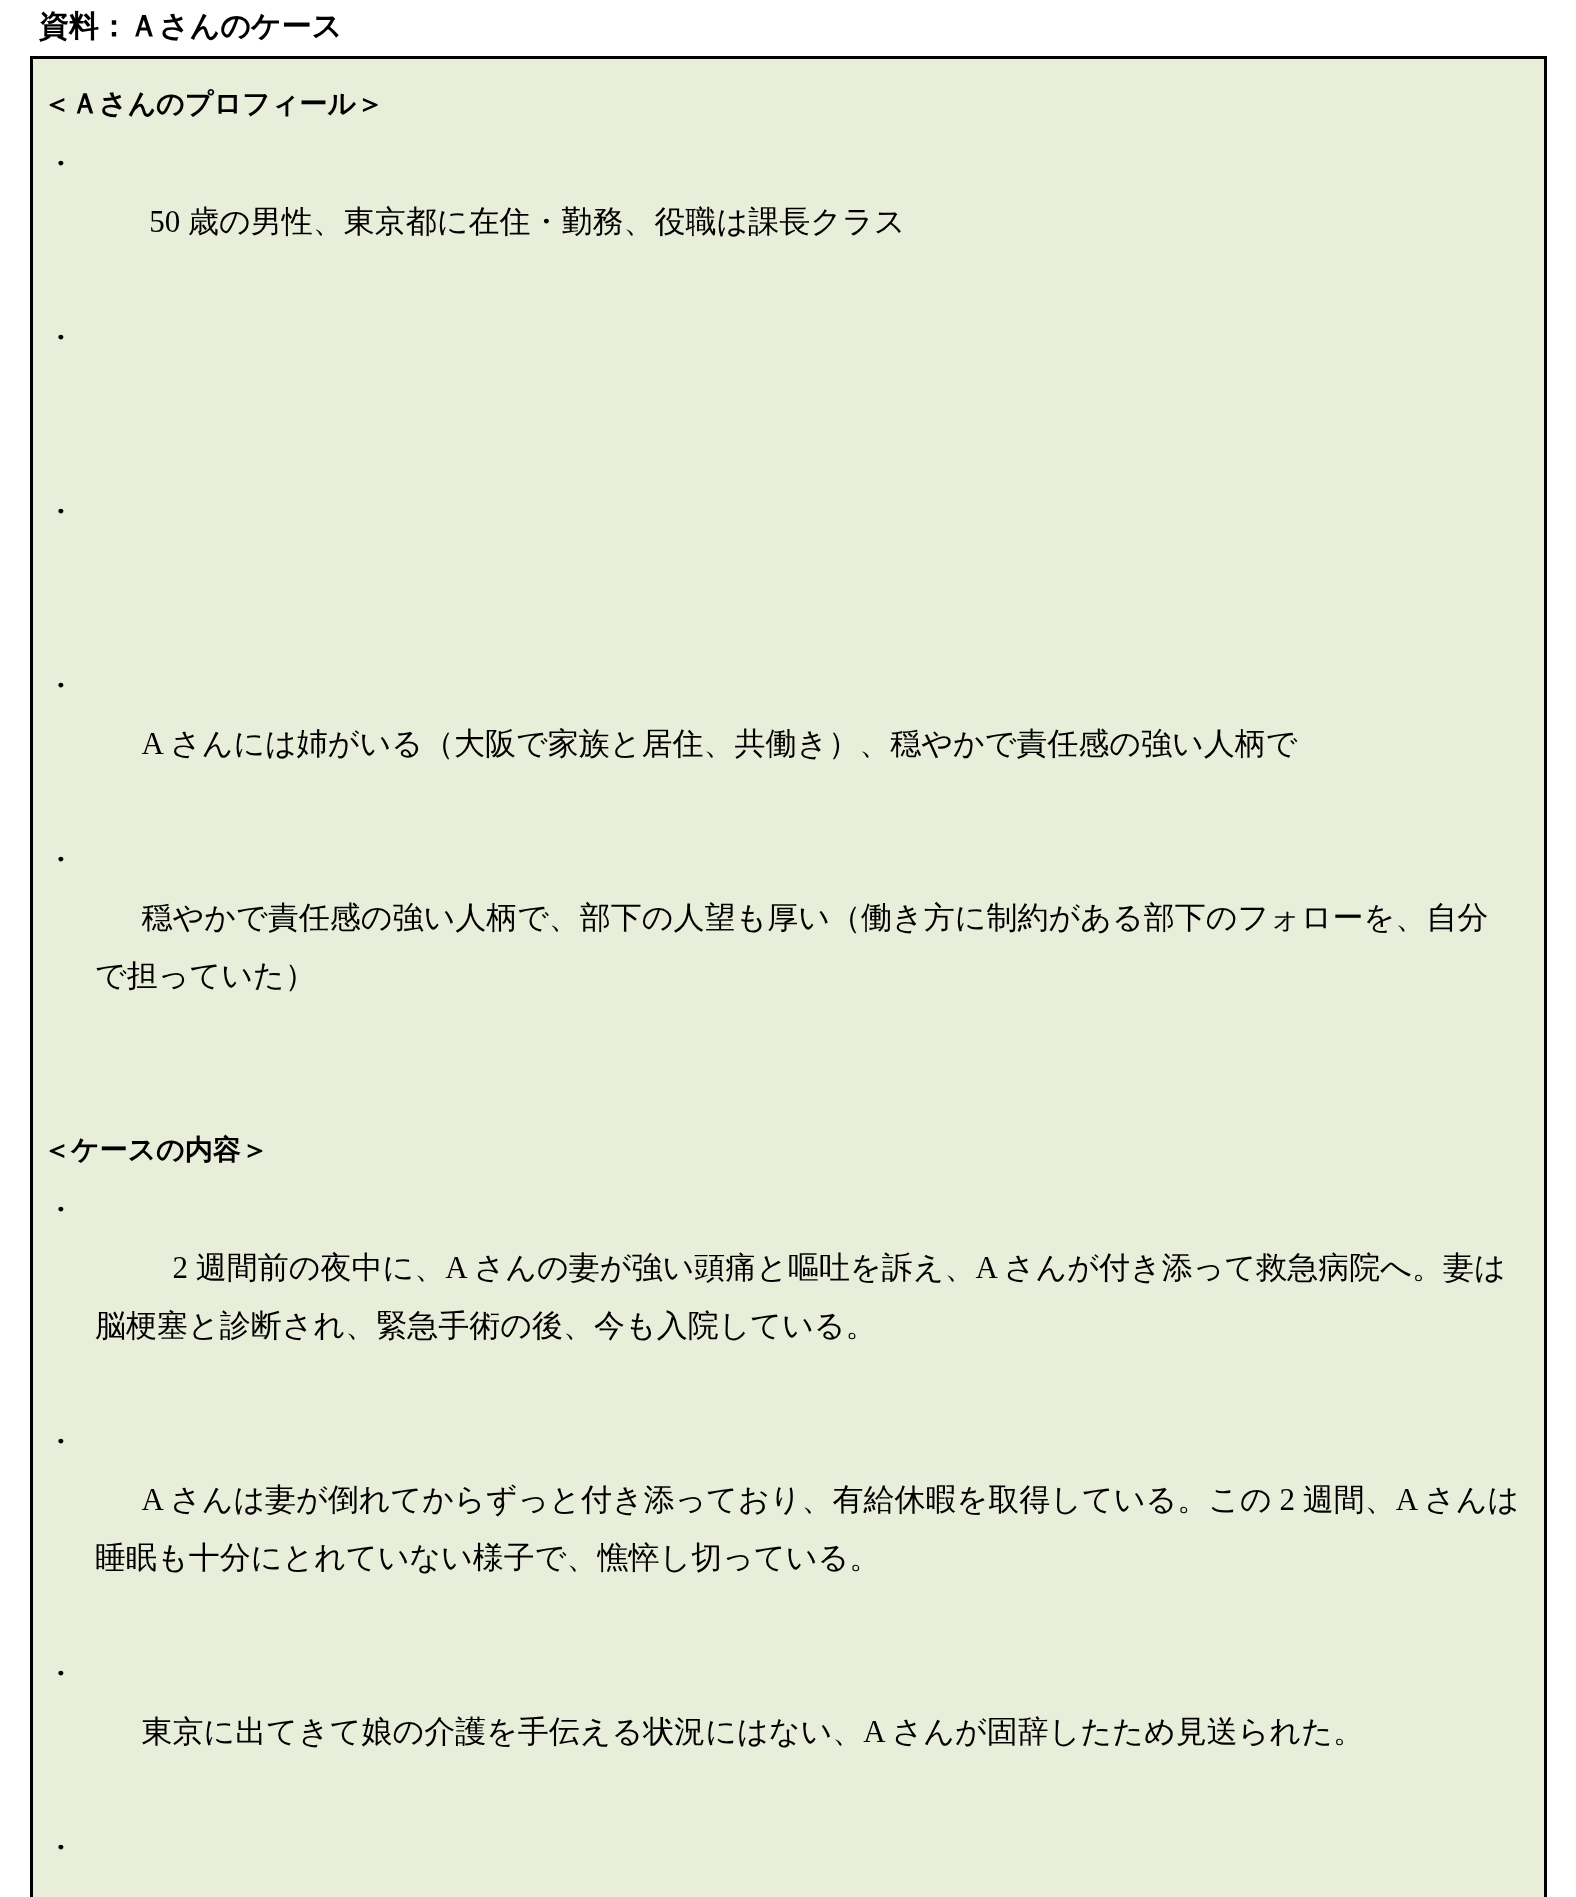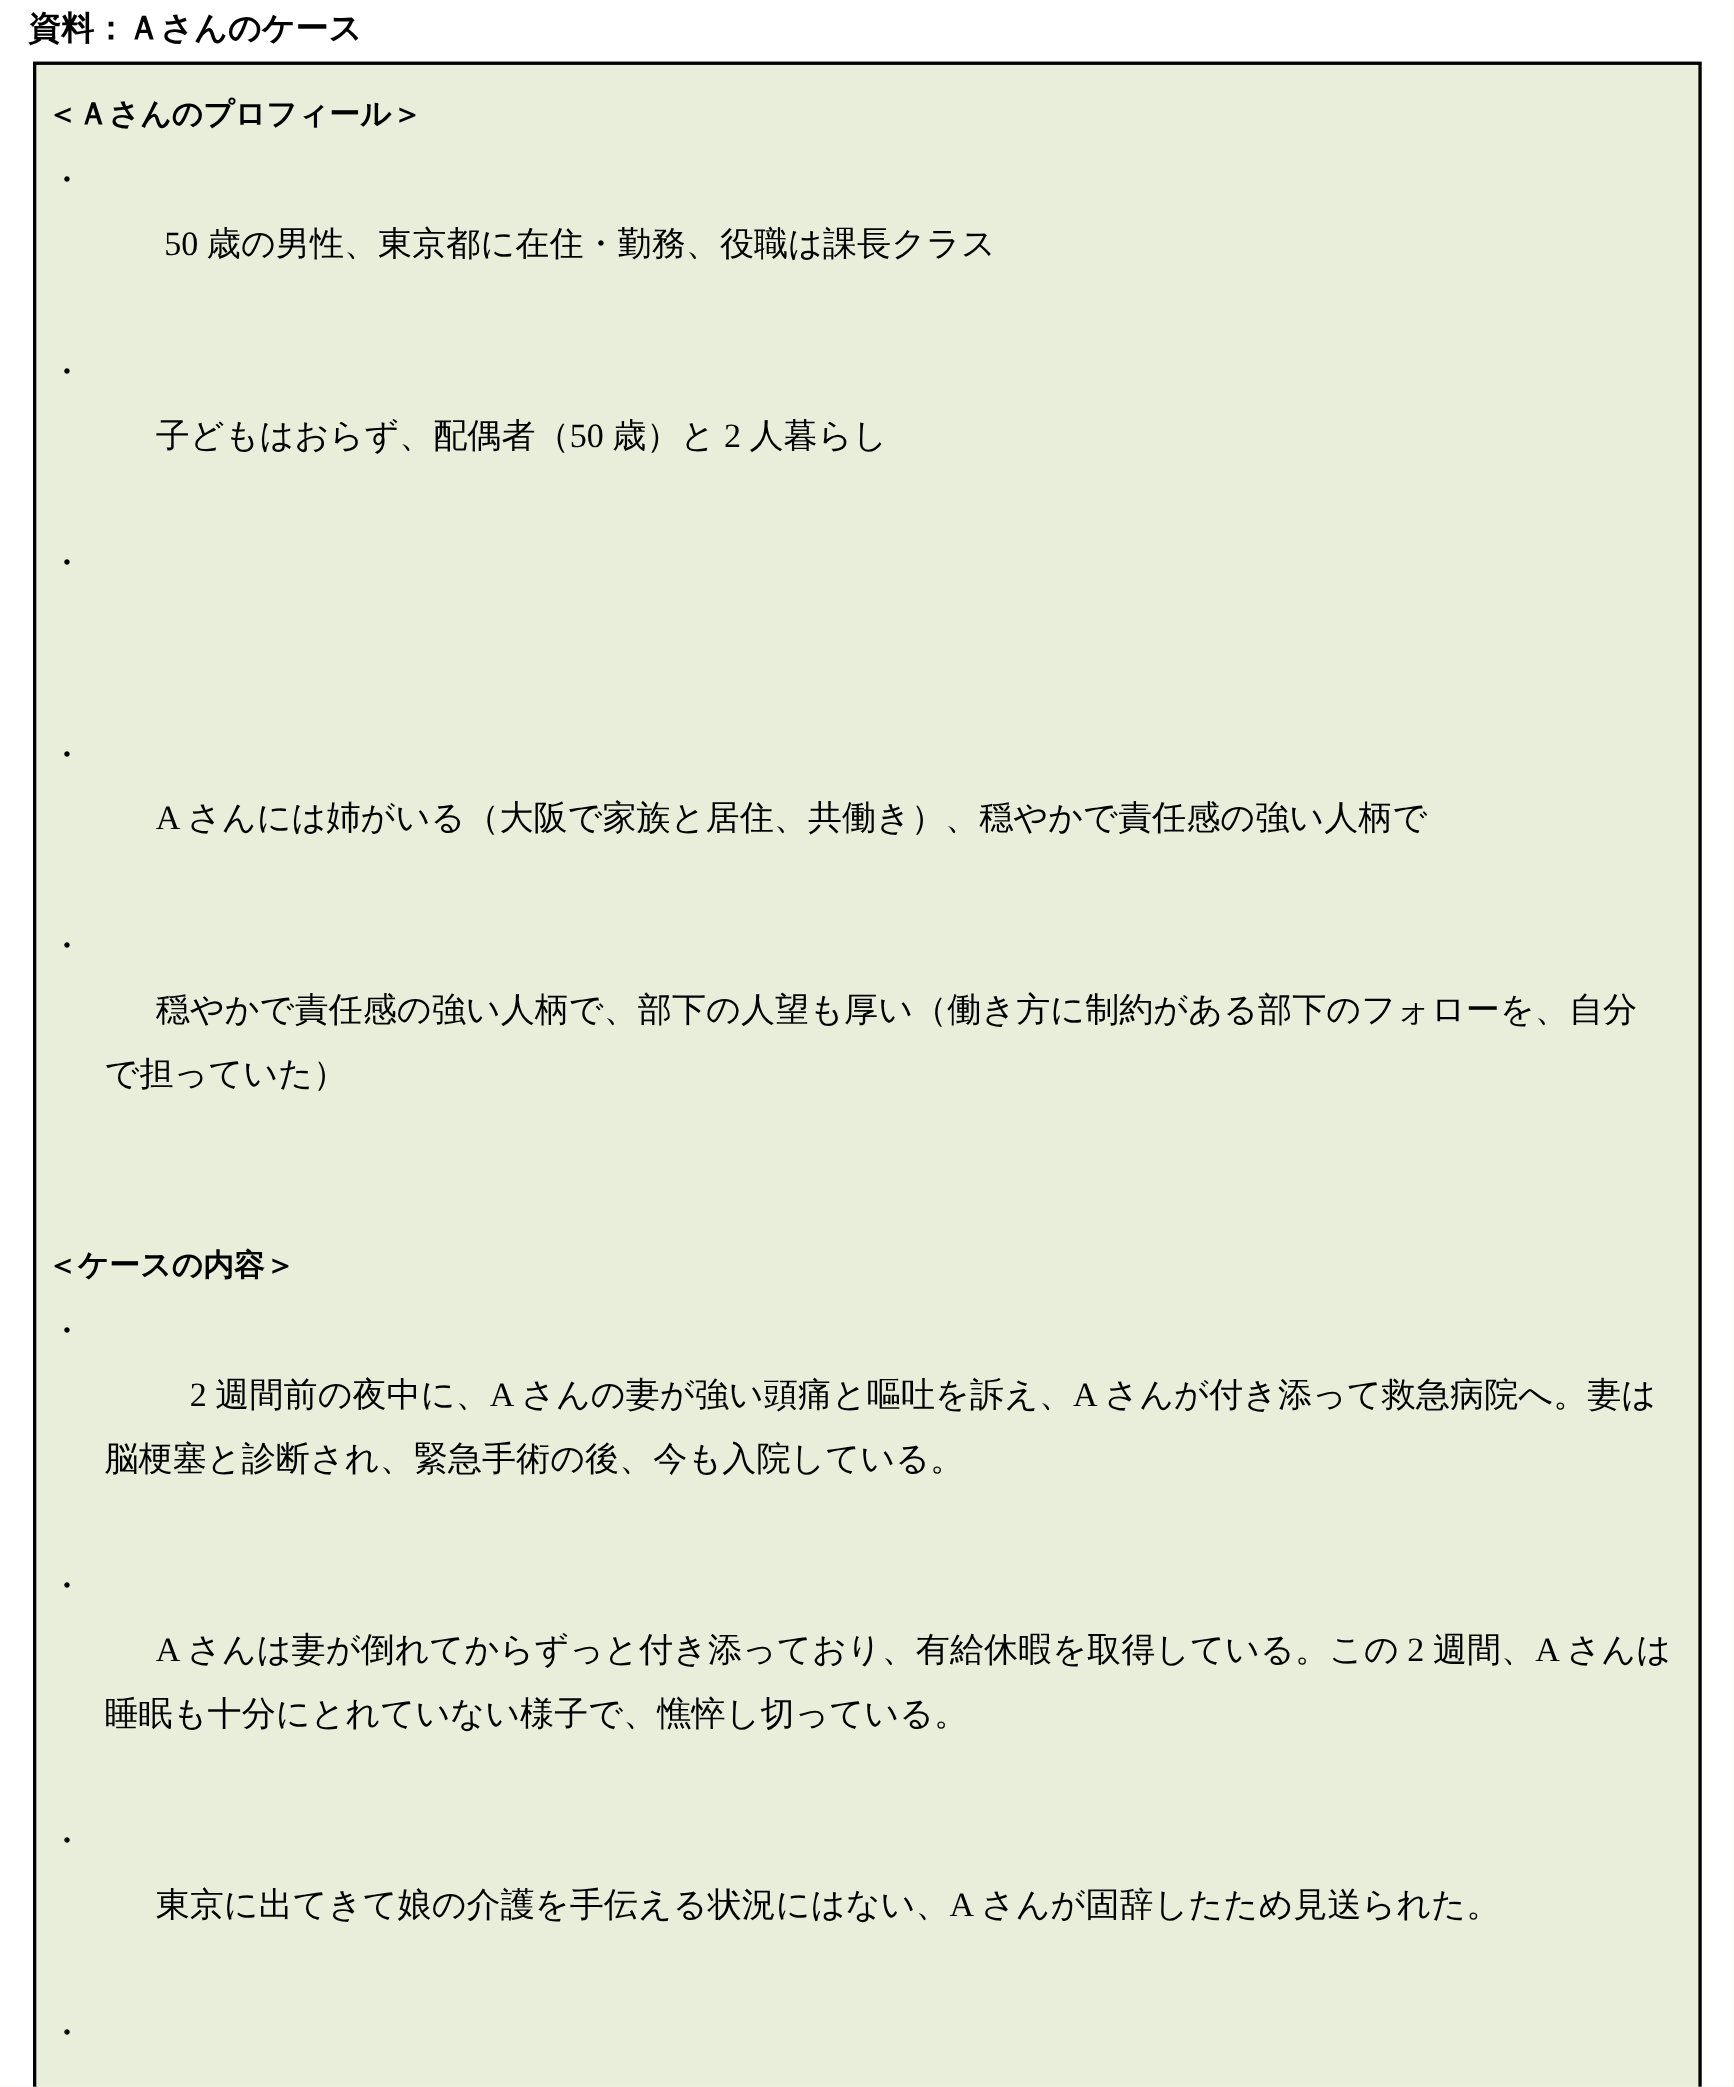--- a/index.html
+++ b/index.html
@@ -8,21 +8,21 @@
   }
   body {
     width: 1576px;
     height: 1897px;
     background: #ffffff;
     color: #000000;
     font-family: "Liberation Serif", "DejaVu Serif", serif;
     overflow: hidden;
   }
   .doc-title {
-    margin: 8px 0 12px 26px;
+    margin: 8px 0 12px 39px;
     font-family: "Liberation Sans", "DejaVu Sans", sans-serif;
     font-weight: bold;
     font-size: 30px;
     line-height: 36px;
   }
   .case-box {
     box-sizing: border-box;
     margin-left: 30px;
     width: 1517px;
     border: 3px solid #000000;
@@ -61,21 +61,21 @@
 
 <div class="case-box">
 
   <section>
     <h2 class="section-heading">＜Ａさんのプロフィール＞</h2>
 
     <p class="bullet">
       <span class="marker">・</span><span> 50 歳の男性、東京都に在住・勤務、役職は課長クラス</span>
     </p>
     <p class="bullet">
-      <span class="marker">・</span><span>子どもはおらず、配偶者（50 歳）と 2 人暮らし</span>
+      <span class="marker">・</span>
     </p>
     <p class="bullet">
       <span class="marker">・</span>
     </p>
     <p class="bullet">
       <span class="marker">・</span><span>A さんには姉がいる（大阪で家族と居住、共働き）、穏やかで責任感の強い人柄で</span>
     </p>
     <p class="bullet">
       <span class="marker">・</span><span>穏やかで責任感の強い人柄で、部下の人望も厚い（働き方に制約がある部下のフォローを、自分で担っていた）</span>
     </p>

